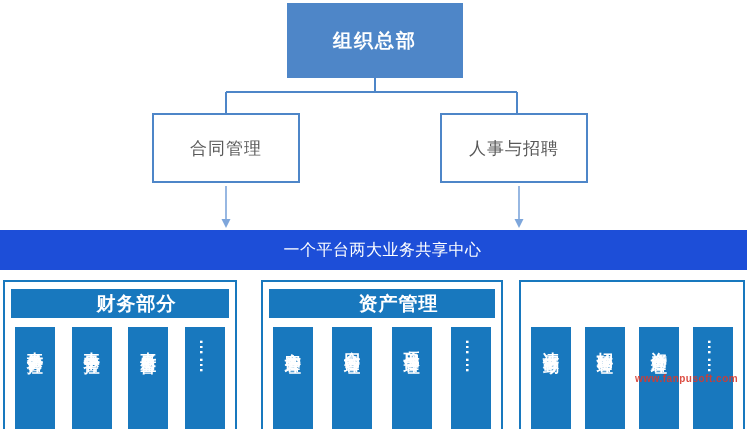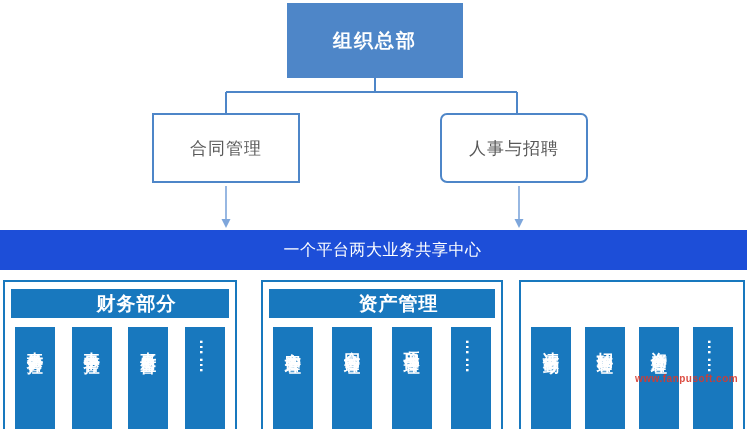--- a/index.html
+++ b/index.html
@@ -16,21 +16,21 @@
     background:#4E86C8;
     display:flex;align-items:center;justify-content:center;
   }
   .root-box span{color:#fff;font-size:19px;font-weight:bold;letter-spacing:2px;}
   .branch-box{
     position:absolute;top:113px;width:144px;height:66px;
     background:#fff;border:2px solid #4E86C8;
     display:flex;align-items:center;justify-content:center;
   }
   .branch-box.left{left:152px;}
-  .branch-box.right{left:440px;border-radius:7px;}
+  .branch-box.right{left:440px;}
   .branch-box span{color:#595959;font-size:17px;letter-spacing:1px;}
   
   .overlay{position:absolute;left:0;top:0;width:747px;height:429px;pointer-events:none;}
   
   .band{
     position:absolute;left:0;top:230px;width:747px;height:40px;
     background:#1d4ed8;
     display:flex;align-items:center;justify-content:center;
   }
   .band span{

